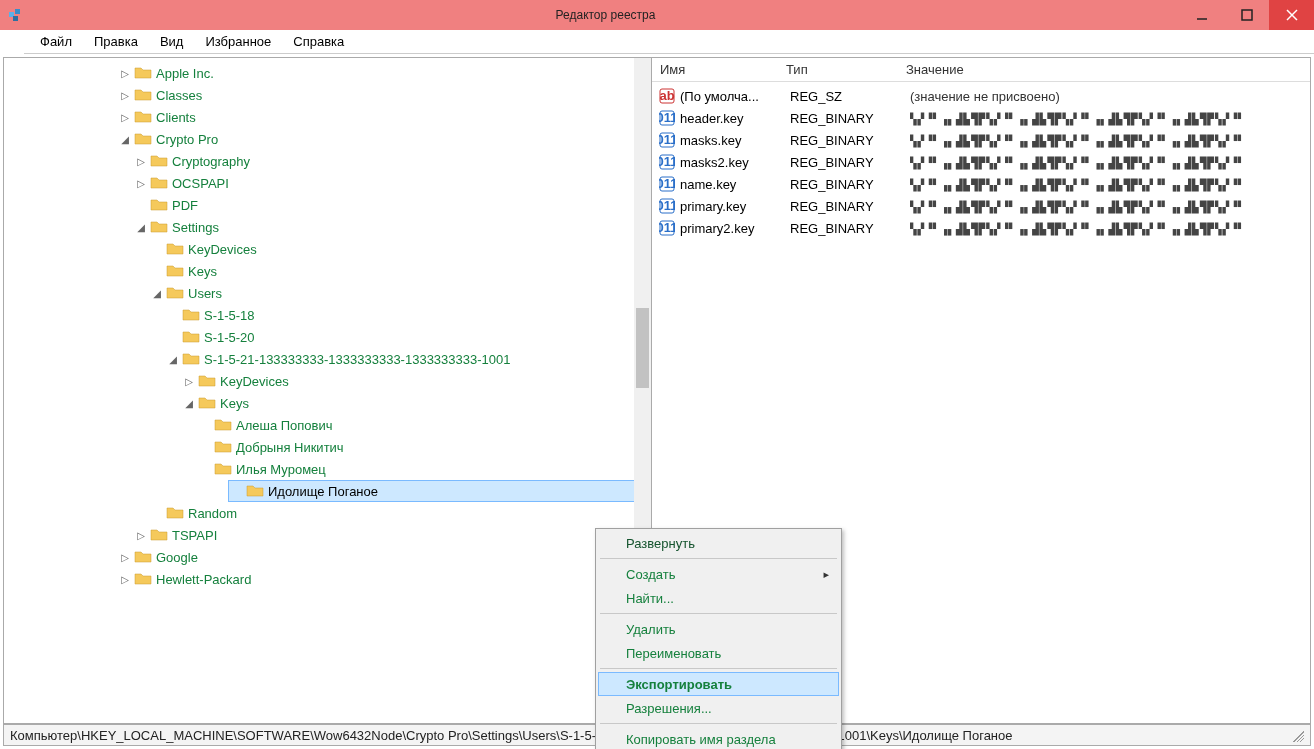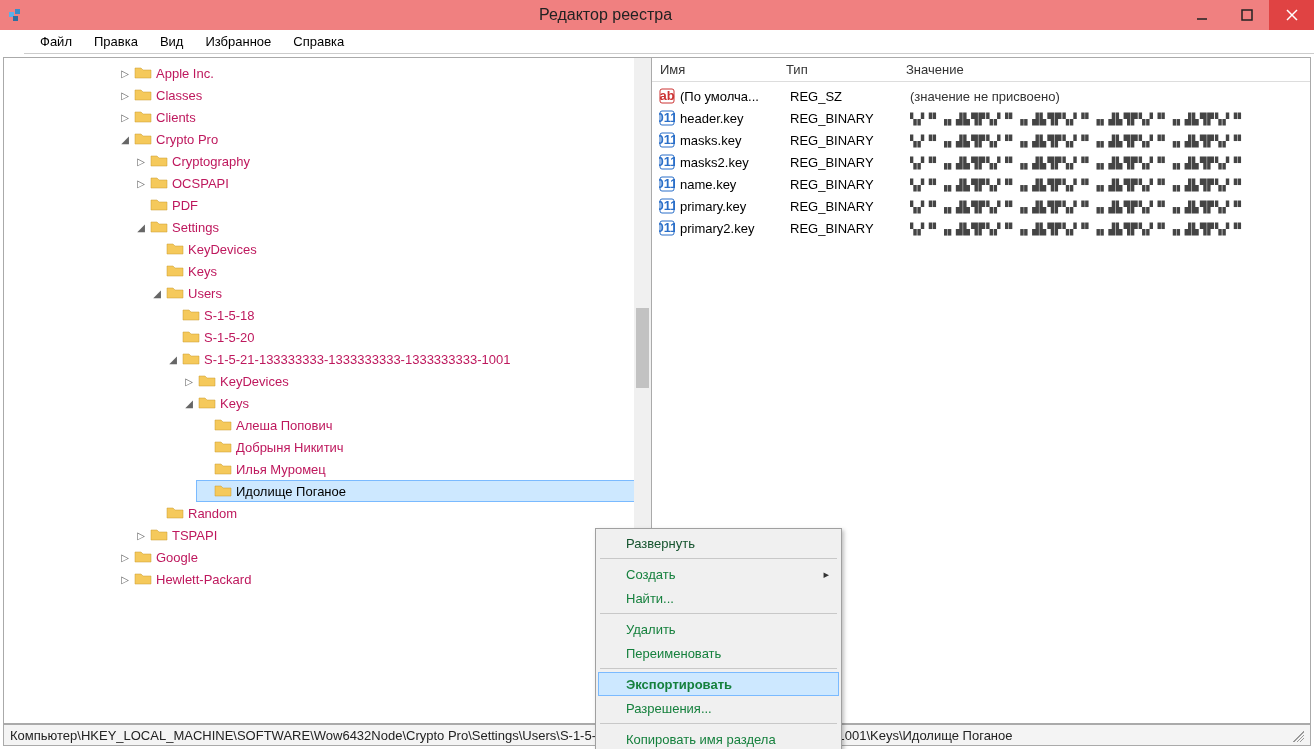--- a/index.html
+++ b/index.html
@@ -1,43 +1,43 @@
 <!DOCTYPE html>
 <html><head>
 <meta charset="utf-8">
 <style>
 * { box-sizing: border-box; margin: 0; padding: 0; font-family: "Segoe UI", Tahoma, sans-serif; font-size: 13px; }
 body { background: #fff; width: 1314px; height: 749px; position: relative; user-select: none; }
 
 
 .titlebar { height: 30px; background: #f08080; display: flex; align-items: center; padding: 0 0 0 6px; }
 .titlebar .app-icon { width: 20px; height: 20px; margin-right: 6px; display:flex; align-items:center; justify-content:center; }
-.titlebar .title { flex: 1; text-align: center; color: #222; font-size: 16px; }
+.titlebar .title { flex: 1; text-align: center; color: #222; font-size: 12px; }
 .titlebar .winbtns { display:flex; height:100%; }
 .titlebar .winbtn { width: 45px; display:flex; align-items:center; justify-content:center; color:#222; }
 .titlebar .winbtn.close { background:#e04343; color:#fff; }
 
 
 .menubar { height: 24px; background:#fff; border-bottom: 1px solid #ccc; display:flex; align-items:center; padding:0 6px; gap:2px;margin-left:24px; }
 .menubar .mitem { padding: 3px 10px; }
 
 
 .main { position:relative; display:flex; height: calc(749px - 30px - 24px - 22px - 6px); border:1px solid #aaa; margin:3px; }
 .treepane { width: 648px; position:relative; overflow:hidden; border-right:1px solid #aaa; }
 .listpane { flex:1; background:#fff; }
 
 
 .tree { padding: 4px 0 4px 0; }
 .tree ul { list-style:none; padding-left: 16px; }
 .tree li { white-space:nowrap; }
 .row { display:flex; align-items:center; height:22px; padding-left:2px; }
 .row .exp { width:14px; height:14px; margin-right:2px; display:flex; align-items:center; justify-content:center; color:#666; font-size:10px; }
 .row .folder { width:18px; height:16px; margin-right:4px; }
-.row .lbl { color:#be185d; }
-.row.selected { background:#cde8ff; border:1px solid #7abaff; height:22px; padding-left:1px; }
+.row .lbl { color:#15803d; }
+.row.selected { background:#cde8ff; border:1px solid #7abaff; height:22px; padding-left:1px;margin-left:32px; }
 .row.selected .lbl { color:#000; }
 
 
 .folder-svg { width:18px; height:14px; fill:#f5c95b; stroke:#c99a2e; stroke-width:0.5; }
 
 
 .vscroll { position:absolute; right:0; top:0; bottom:0; width:17px; background:#f0f0f0; }
 .vthumb { position:absolute; left:2px; right:2px; top:250px; height:80px; background:#c2c2c2; }
 
 

